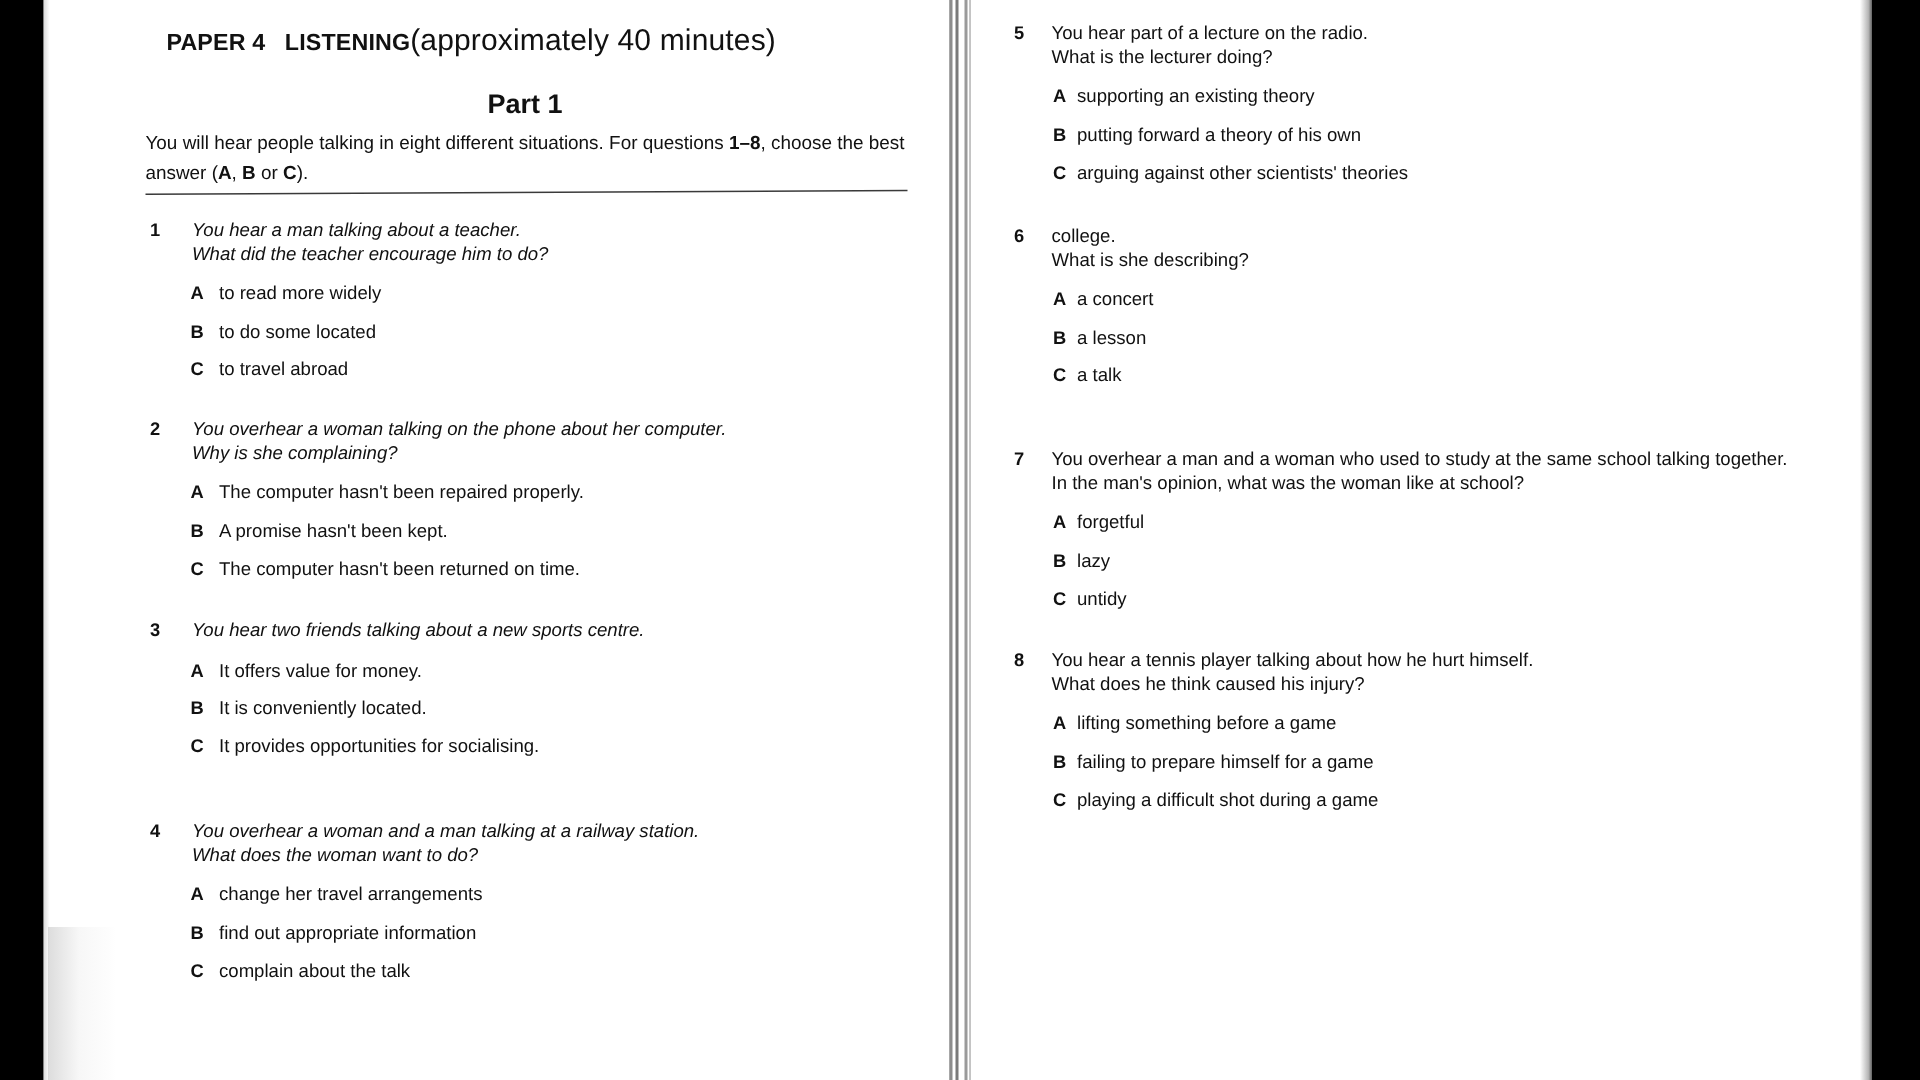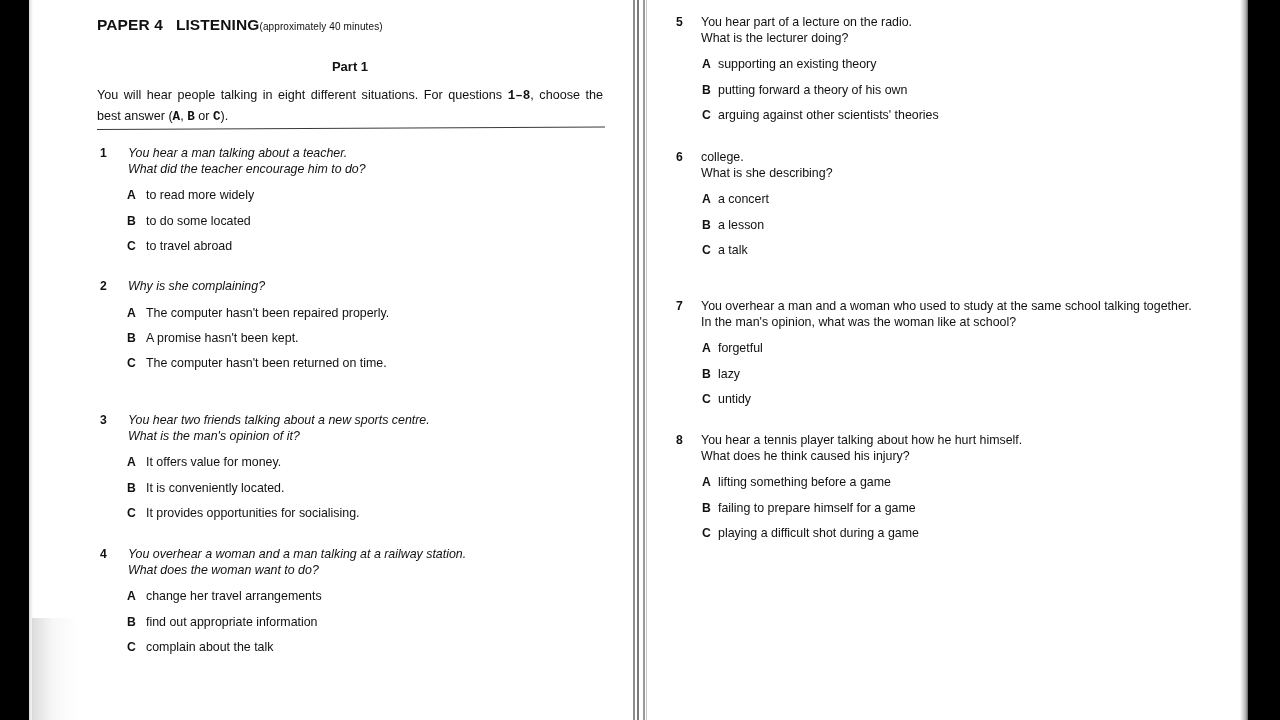--- a/index.html
+++ b/index.html
@@ -98,43 +98,43 @@
 
   .paper-head {
     position: absolute;
     left: 97px;
     top: 16px;
     white-space: nowrap;
     font-size: 15.5px;
     letter-spacing: 0.1px;
   }
   .paper-head .b { font-weight: bold; }
-  .paper-head .paper-no { font-weight: bold; margin-right: 13px; }
-  .paper-head .paren { font-weight: normal; font-size: 10px; }
+  .paper-head .paper-no { font-weight: bold; margin-right: 13px; margin-left: 14px; }
+  .paper-head .paren { font-weight: normal; font-size: 20px; }
 
   .part-head {
     position: absolute;
     left: 97px;
     top: 59px;
     width: 506px;
     text-align: center;
     font-weight: bold;
-    font-size: 13px;
+    font-size: 18px;
   }
 
   .rubric {
     position: absolute;
     left: 97px;
     top: 85px;
     width: 506px;
     font-size: 12.6px;
     line-height: 20px;
     text-align: justify;
   }
-  .rubric b { font-weight: bold; font-family: Liberation Mono, monospace; }
+  .rubric b { font-weight: bold; }
 
   .rule {
     position: absolute;
     left: 97px;
     top: 129px;
     width: 508px;
     height: 3px;
   }
   .rule i {
     display: block;
@@ -247,20 +247,21 @@
         <div class="opt">
             <span class="ltr">C</span>
             <span class="txt">to travel abroad</span>
           </div>
       </div>
     </div>
 
     <div class="q" style="top:279px;">
       <span class="num">2</span>
       <div class="stem">
+        <span class="ln">You overhear a woman talking on the phone about her computer.</span>
         <span class="ln">Why is she complaining?</span>
       </div>
       <div class="opts">
         <div class="opt">
             <span class="ltr">A</span>
             <span class="txt">The computer hasn't been repaired properly.</span>
           </div>
         <div class="opt">
             <span class="ltr">B</span>
             <span class="txt">A promise hasn't been kept.</span>
@@ -269,21 +270,20 @@
             <span class="ltr">C</span>
             <span class="txt">The computer hasn't been returned on time.</span>
           </div>
       </div>
     </div>
 
     <div class="q" style="top:413px;">
       <span class="num">3</span>
       <div class="stem">
         <span class="ln">You hear two friends talking about a new sports centre.</span>
-        <span class="ln">What is the man's opinion of it?</span>
       </div>
       <div class="opts">
         <div class="opt">
             <span class="ltr">A</span>
             <span class="txt">It offers value for money.</span>
           </div>
         <div class="opt">
             <span class="ltr">B</span>
             <span class="txt">It is conveniently located.</span>
           </div>

